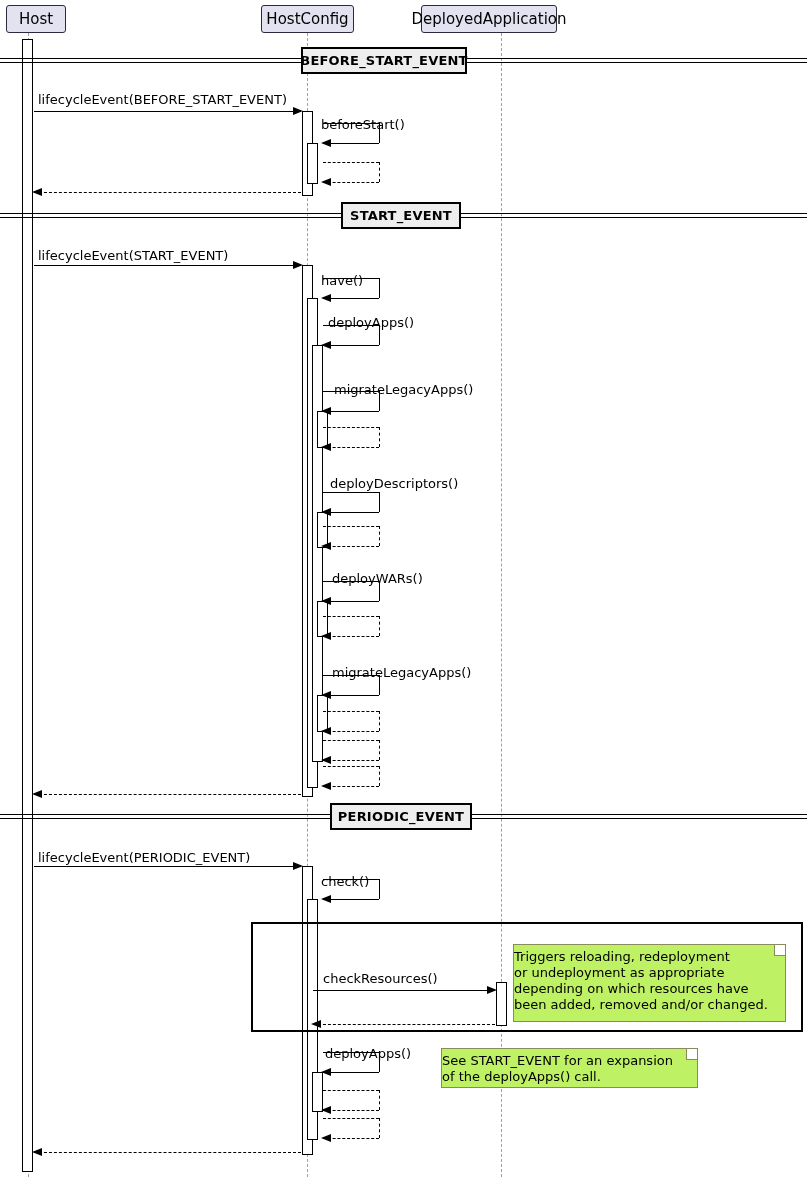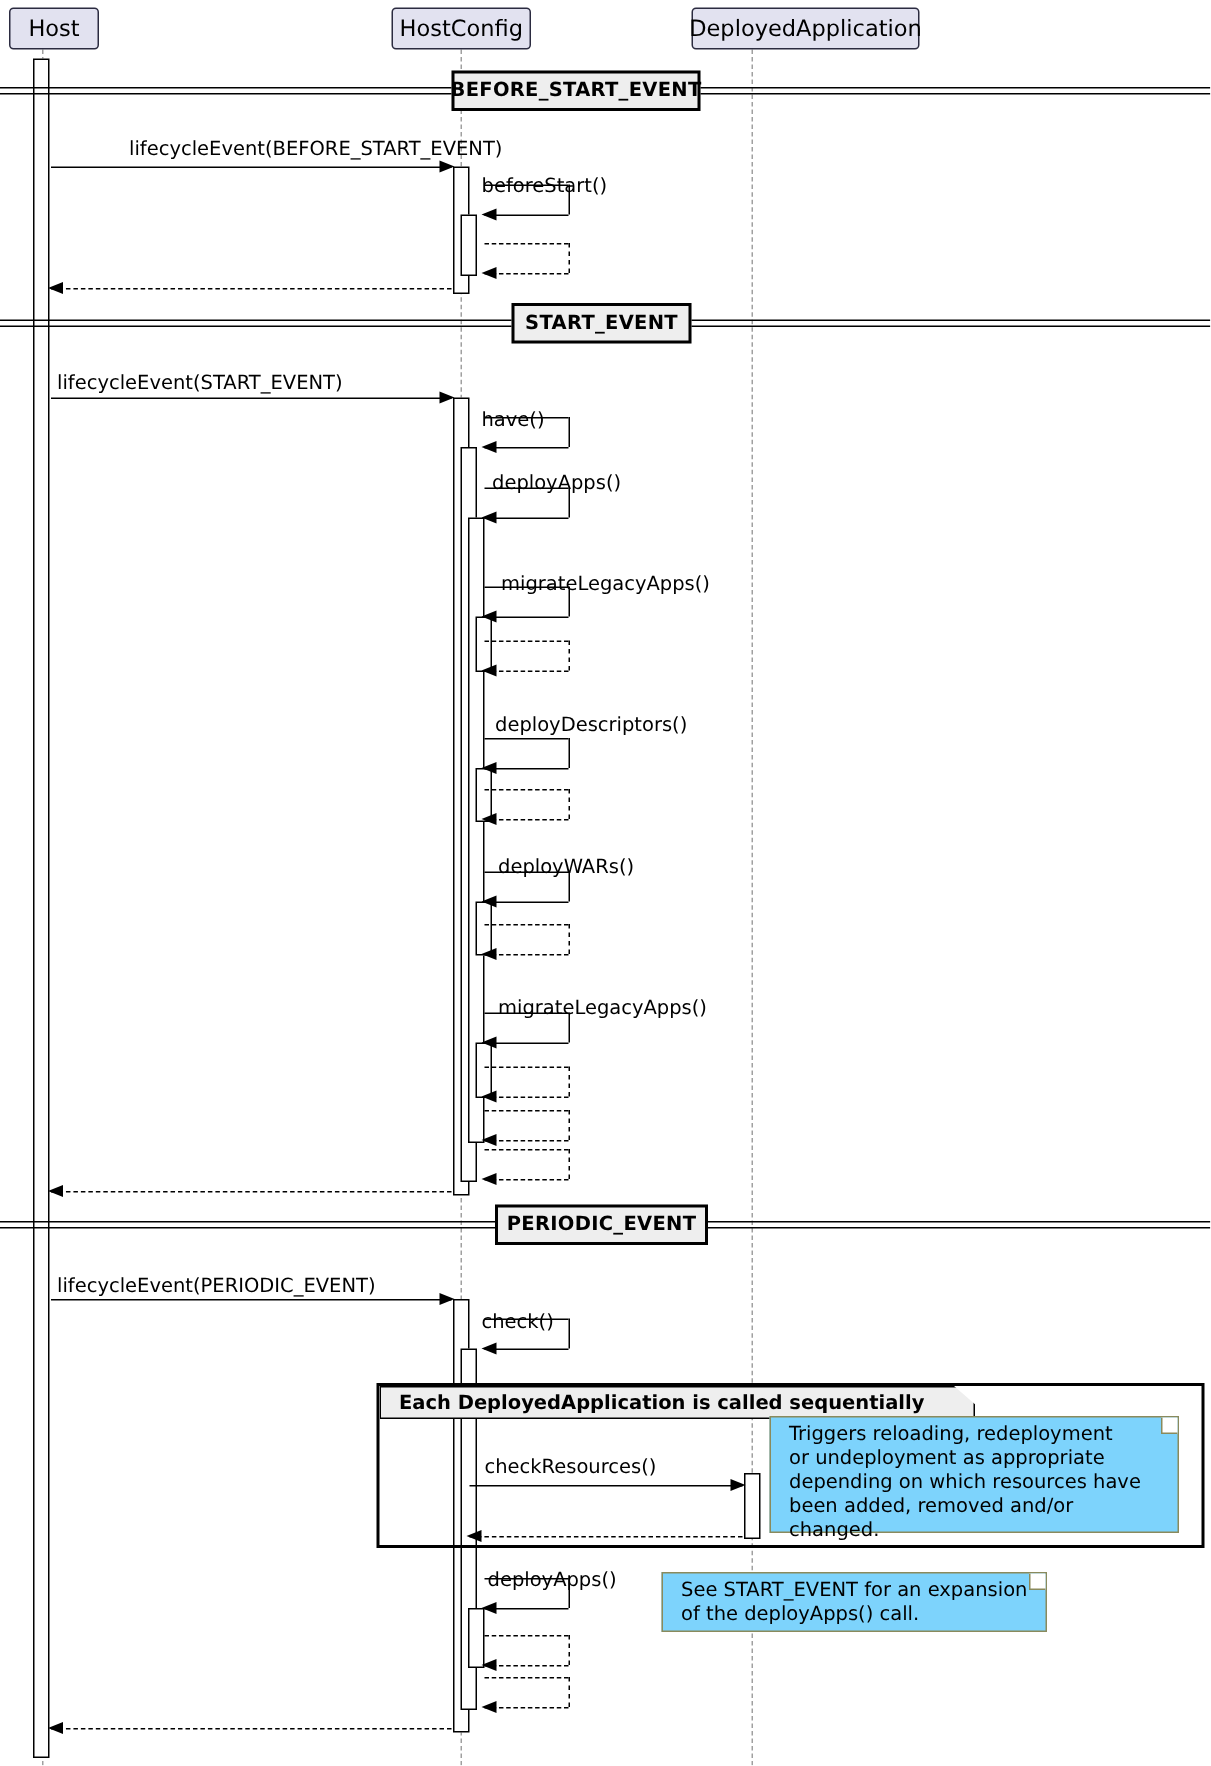--- a/index.html
+++ b/index.html
@@ -114,26 +114,26 @@
     display: flex;
     align-items: center;
     padding-left: 12px;
     white-space: nowrap;
     clip-path: polygon(0 0, calc(100% - 14px) 0, 100% 55%, 100% 100%, 0 100%);
   }
 
   
   .note {
     position: absolute;
-    background: #7dd3fc;
+    background: #bef264;
     border: 1px solid #8A8A5C;
     color: #000000;
     font-size: 13px;
     line-height: 16px;
-    padding: 4px 12px;
+    padding: 4px 0;
     white-space: pre-line;
   }
   .note-fold {
     position: absolute;
     top: 0; right: 0;
     width: 11px; height: 11px;
     background: #FFFFFF;
     border-left: 1px solid #8A8A5C;
     border-bottom: 1px solid #8A8A5C;
   }
@@ -153,24 +153,23 @@
     <div class="activation" style="left: 312px; top: 345px; width: 11px; height: 417px;"></div>
     <div class="activation" style="left: 317px; top: 411px; width: 11px; height: 37px;"></div>
     <div class="activation" style="left: 317px; top: 512px; width: 11px; height: 36px;"></div>
     <div class="activation" style="left: 317px; top: 601px; width: 11px; height: 36px;"></div>
     <div class="activation" style="left: 317px; top: 695px; width: 11px; height: 37px;"></div>
     <div class="activation" style="left: 302px; top: 866px; width: 11px; height: 289px;"></div>
     <div class="activation" style="left: 307px; top: 899px; width: 11px; height: 241px;"></div>
     <div class="activation" style="left: 312px; top: 1072px; width: 11px; height: 40px;"></div>
     <div class="activation" style="left: 496px; top: 982px; width: 11px; height: 44px;"></div>
     <div class="group-box" style="left: 251px; top: 922px; width: 552px; height: 110px;"></div>
-    <div class="group-header" style="left: 253px; top: 924px; width: 397px; height: 22px;">Each DeployedApplication is called sequentially</div>
     <div class="msg-line" style="left: 34px; top: 111px; width: 267px;"></div>
     <div class="arrow-right" style="left: 293px; top: 106.5px;"></div>
-    <div class="msg-label" style="left: 38px; top: 93px; margin-left: 48px;">lifecycleEvent(BEFORE_START_EVENT)</div>
+    <div class="msg-label" style="left: 38px; top: 93px;">lifecycleEvent(BEFORE_START_EVENT)</div>
     <div class="msg-line" style="left: 323px; top: 123px; width: 56px;"></div>
     <div class="msg-vline" style="left: 379px; top: 123px; height: 20px;"></div>
     <div class="msg-line" style="left: 323px; top: 143px; width: 56px;"></div>
     <div class="arrow-left" style="left: 321px; top: 138.5px;"></div>
     <div class="msg-label" style="left: 321px; top: 118px;">beforeStart()</div>
     <div class="msg-line dashed" style="left: 323px; top: 162px; width: 56px;"></div>
     <div class="msg-vline dashed" style="left: 379px; top: 162px; height: 20px;"></div>
     <div class="msg-line dashed" style="left: 323px; top: 182px; width: 56px;"></div>
     <div class="arrow-left" style="left: 321px; top: 177.5px;"></div>
     <div class="msg-line dashed" style="left: 34px; top: 192px; width: 267px;"></div>
@@ -269,14 +268,14 @@
     <div class="divider-lines" style="top: 814px;"></div>
     <div class="divider-box" style="left: 330px; top: 803px; width: 142px; height: 27px;">PERIODIC_EVENT</div>
     <div class="note" style="left: 513px; top: 944px; width: 273px; height: 78px;">Triggers reloading, redeployment
 or undeployment as appropriate
 depending on which resources have
 been added, removed and/or changed.<div class="note-fold"></div></div>
     <div class="note" style="left: 441px; top: 1048px; width: 257px; height: 40px;">See START_EVENT for an expansion
 of the deployApps() call.<div class="note-fold"></div></div>
     <div class="participant" style="left: 6px; top: 5px; width: 60px; height: 28px;">Host</div>
     <div class="participant" style="left: 261px; top: 5px; width: 93px; height: 28px;">HostConfig</div>
-    <div class="participant" style="left: 421px; top: 5px; width: 152px; height: 28px; margin-left: 40px;">DeployedApplication</div>
+    <div class="participant" style="left: 421px; top: 5px; width: 136px; height: 28px;">DeployedApplication</div>
   </div>
 
 </body></html>

